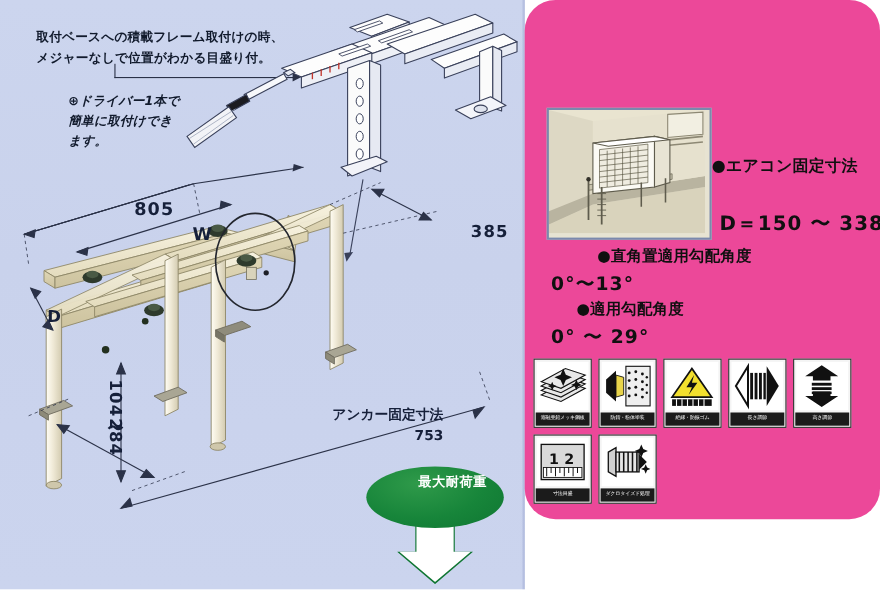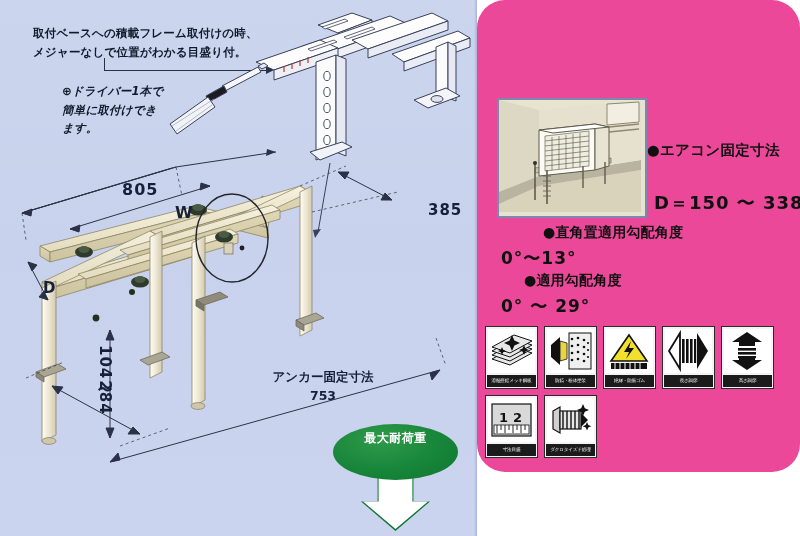--- a/index.html
+++ b/index.html
@@ -46,39 +46,39 @@
   .dim{position:absolute;font-weight:700;color:#16203a;letter-spacing:1px;}
   .dim-805{left:122px;top:180px;font-size:16px;}
   .dim-W{left:175px;top:203px;font-size:16px;}
   .dim-385{left:428px;top:191px;font-size:15px;margin-top:10px;}
   .dim-D{left:43px;top:279px;font-size:15px;}
   .dim-vert{
     left:95px;top:345px;font-size:15px;
     writing-mode:vertical-rl;text-orientation:mixed;letter-spacing:1px;
   }
   .anchor-mid{
-    position:absolute;left:243px;top:368px;width:160px;text-align:center;
+    position:absolute;left:243px;top:368px;width:160px;text-align:right;
     font-size:12.5px;font-weight:700;line-height:1.5;color:#16203a;white-space:pre-line;
   }
   .anchor-left{
     position:absolute;left:18px;top:432px;width:90px;
     font-size:12.5px;font-weight:700;line-height:1.45;color:#16203a;white-space:pre-line;
   }
 
   
   .dimsvg{position:absolute;left:0;top:0;width:477px;height:536px;pointer-events:none;}
 
   
   .badge{position:absolute;left:333px;top:424px;width:125px;height:105px;}
   .badge-oval{
     position:absolute;left:0;top:0;width:125px;height:56px;border-radius:50%;
     background:radial-gradient(ellipse at 38% 28%,#2f9a4a 0%,#17853a 55%,#0f7632 100%);
   }
   .badge-l1{
-    position:absolute;left:0;top:6px;width:125px;text-align:center;
+    position:absolute;left:16px;top:6px;width:125px;text-align:center;
     font-size:12px;font-weight:700;color:#ffffff;letter-spacing:.5px;
   }
   .badge-l2{
     position:absolute;left:0;top:19px;width:125px;text-align:center;
     font-size:25px;font-weight:700;color:#ffffff;line-height:1;letter-spacing:0px;
   }
   .badge-l2 small{font-size:16px;}
   .badge-arrow{
     position:absolute;left:30px;top:50px;width:65px;height:55px;
     background:#ffffff;

